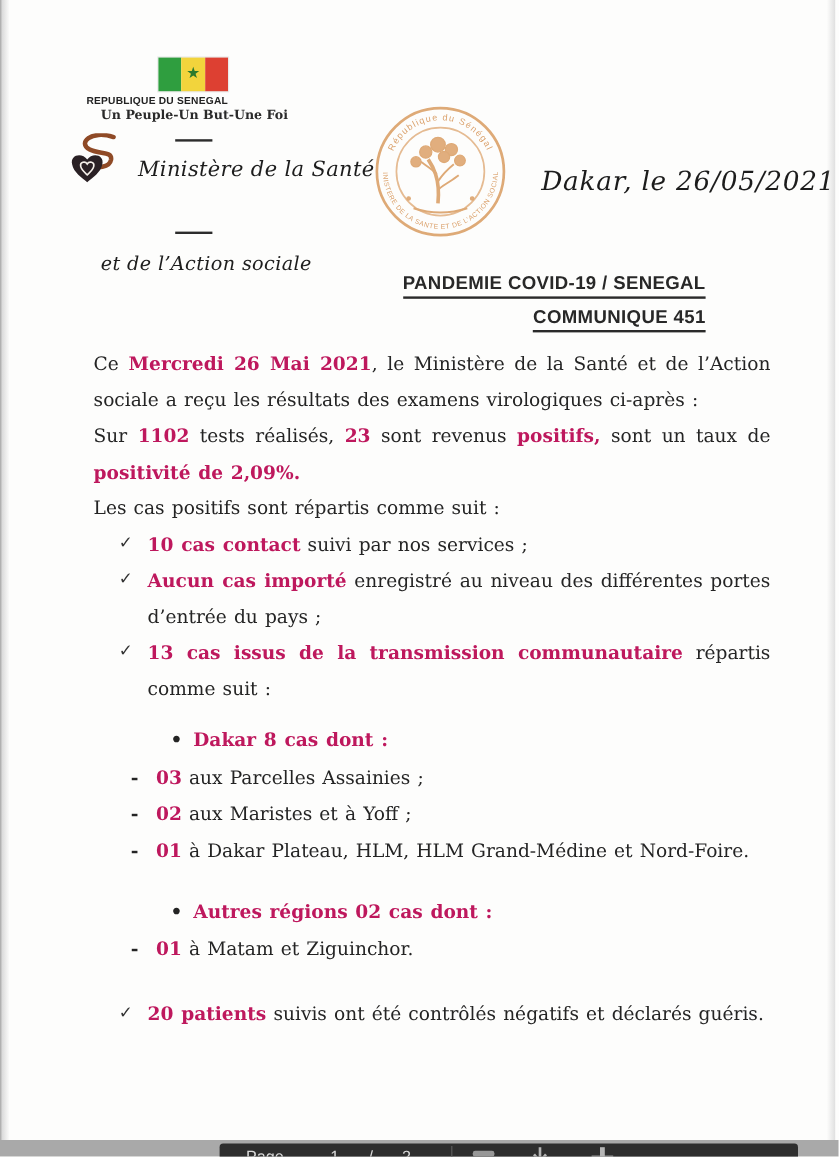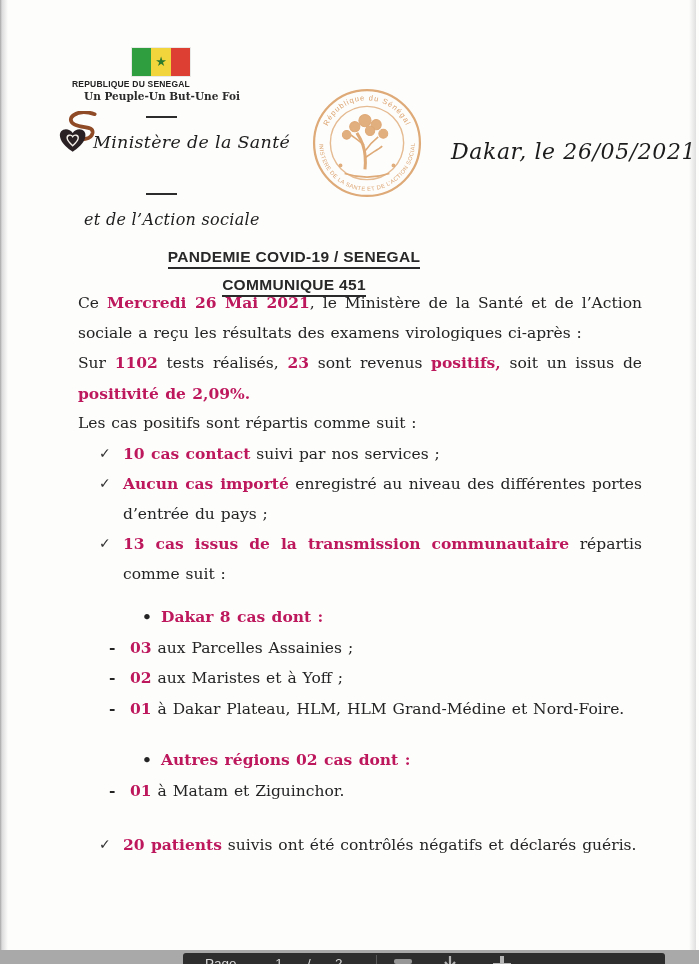--- a/index.html
+++ b/index.html
@@ -23,30 +23,30 @@
   .republic { position:absolute; left:72px; top:79px; width:180px; text-align:left;
     font-family:"Liberation Sans",sans-serif; font-weight:700; font-size:8.5px; letter-spacing:.2px; color:#222; }
   .motto { position:absolute; left:72px; top:90px; width:180px; text-align:center;
     font-weight:600; font-size:10.5px; color:#2a2a2a; }
 
   .rule { position:absolute; width:31px; height:2px; background:#2c2c2c; }
   .rule1 { left:146px; top:116px; }
   .rule2 { left:146px; top:193px; }
 
   .ministry-logo { position:absolute; left:57px; top:111px; width:46px; height:44px; }
-  .ministry1 { position:absolute; left:93px; top:132px; font-style:italic; font-size:17.5px; color:#1d1d1d; letter-spacing:.3px; }
+  .ministry1 { position:absolute; left:115px; top:132px; font-style:italic; font-size:17.5px; color:#1d1d1d; letter-spacing:.3px; }
   .ministry2 { position:absolute; left:84px; top:166px; font-style:italic; font-size:16px; color:#1d1d1d; letter-spacing:.3px;margin-top:44px; }
 
   .seal { position:absolute; left:310px; top:86px; width:114px; height:114px; opacity:.92; }
 
   .dateline { position:absolute; left:451px; top:139px; font-style:italic; font-size:22px; letter-spacing:.6px; color:#1c1c1c; }
 
   
-  .title-line { position:absolute; left:0; width:588px; text-align:center;
-    font-family:"Liberation Sans",sans-serif; font-weight:700; font-size:15.5px; color:#282828; letter-spacing:.3px;margin-top:20px; }
+  .title-line { position:absolute; left:0; width:588px; text-align:right;
+    font-family:"Liberation Sans",sans-serif; font-weight:700; font-size:15.5px; color:#282828; letter-spacing:.3px; }
   .title-line span { display:inline-block; border-bottom:2px solid #2a2a2a; padding-bottom:1px; }
   .title1 { top:228px; }
   .title2 { top:256px; }
 
   
   .doc-body { position:absolute; left:78px; top:288px; width:564px;
     font-size:15.5px; line-height:29.5px; color:#242424; word-spacing:1px; }
   .blk { position:relative; text-align:justify; }
   .blk .b { font-weight:700; color:#be185d; }
   .blk .marker { position:absolute; top:0; }
@@ -131,21 +131,21 @@
       </g>
     </svg>
 
     <div class="dateline">Dakar, le 26/05/2021</div>
 
     <div class="title-line title1"><span>PANDEMIE COVID-19 / SENEGAL</span></div>
     <div class="title-line title2"><span>COMMUNIQUE 451</span></div>
 
     <div class="doc-body">
         <div class="blk p"><span>Ce </span><span class="b">Mercredi 26 Mai 2021</span><span>, le Ministère de la Santé et de l’Action sociale a reçu les résultats des examens virologiques ci-après :</span></div>
-        <div class="blk p"><span>Sur </span><span class="b">1102</span><span> tests réalisés, </span><span class="b">23</span><span> sont revenus </span><span class="b">positifs,</span><span> soit un issus de </span><span class="b">positivité de 2,09%.</span></div>
+        <div class="blk p"><span>Sur </span><span class="b">1102</span><span> tests réalisés, </span><span class="b">23</span><span> sont revenus </span><span class="b">positifs,</span><span> sont un taux de </span><span class="b">positivité de 2,09%.</span></div>
         <div class="blk p"><span>Les cas positifs sont répartis comme suit :</span></div>
         <div class="blk check"><span class="marker">✓</span><span class="b">10 cas contact</span><span> suivi par nos services ;</span></div>
         <div class="blk check"><span class="marker">✓</span><span class="b">Aucun cas importé</span><span> enregistré au niveau des différentes portes d’entrée du pays ;</span></div>
         <div class="blk check"><span class="marker">✓</span><span class="b">13 cas issus de la transmission communautaire</span><span> répartis comme suit :</span></div>
         <div class="blk bullet sp-md"><span class="marker">•</span><span class="b">Dakar 8 cas dont :</span></div>
         <div class="blk dash"><span class="marker">-</span><span class="b">03</span><span> aux Parcelles Assainies ;</span></div>
         <div class="blk dash"><span class="marker">-</span><span class="b">02</span><span> aux Maristes et à Yoff ;</span></div>
         <div class="blk dash"><span class="marker">-</span><span class="b">01</span><span> à Dakar Plateau, HLM, HLM Grand-Médine et Nord-Foire.</span></div>
         <div class="blk bullet sp-lg"><span class="marker">•</span><span class="b">Autres régions 02 cas dont :</span></div>
         <div class="blk dash"><span class="marker">-</span><span class="b">01</span><span> à Matam et Ziguinchor.</span></div>

